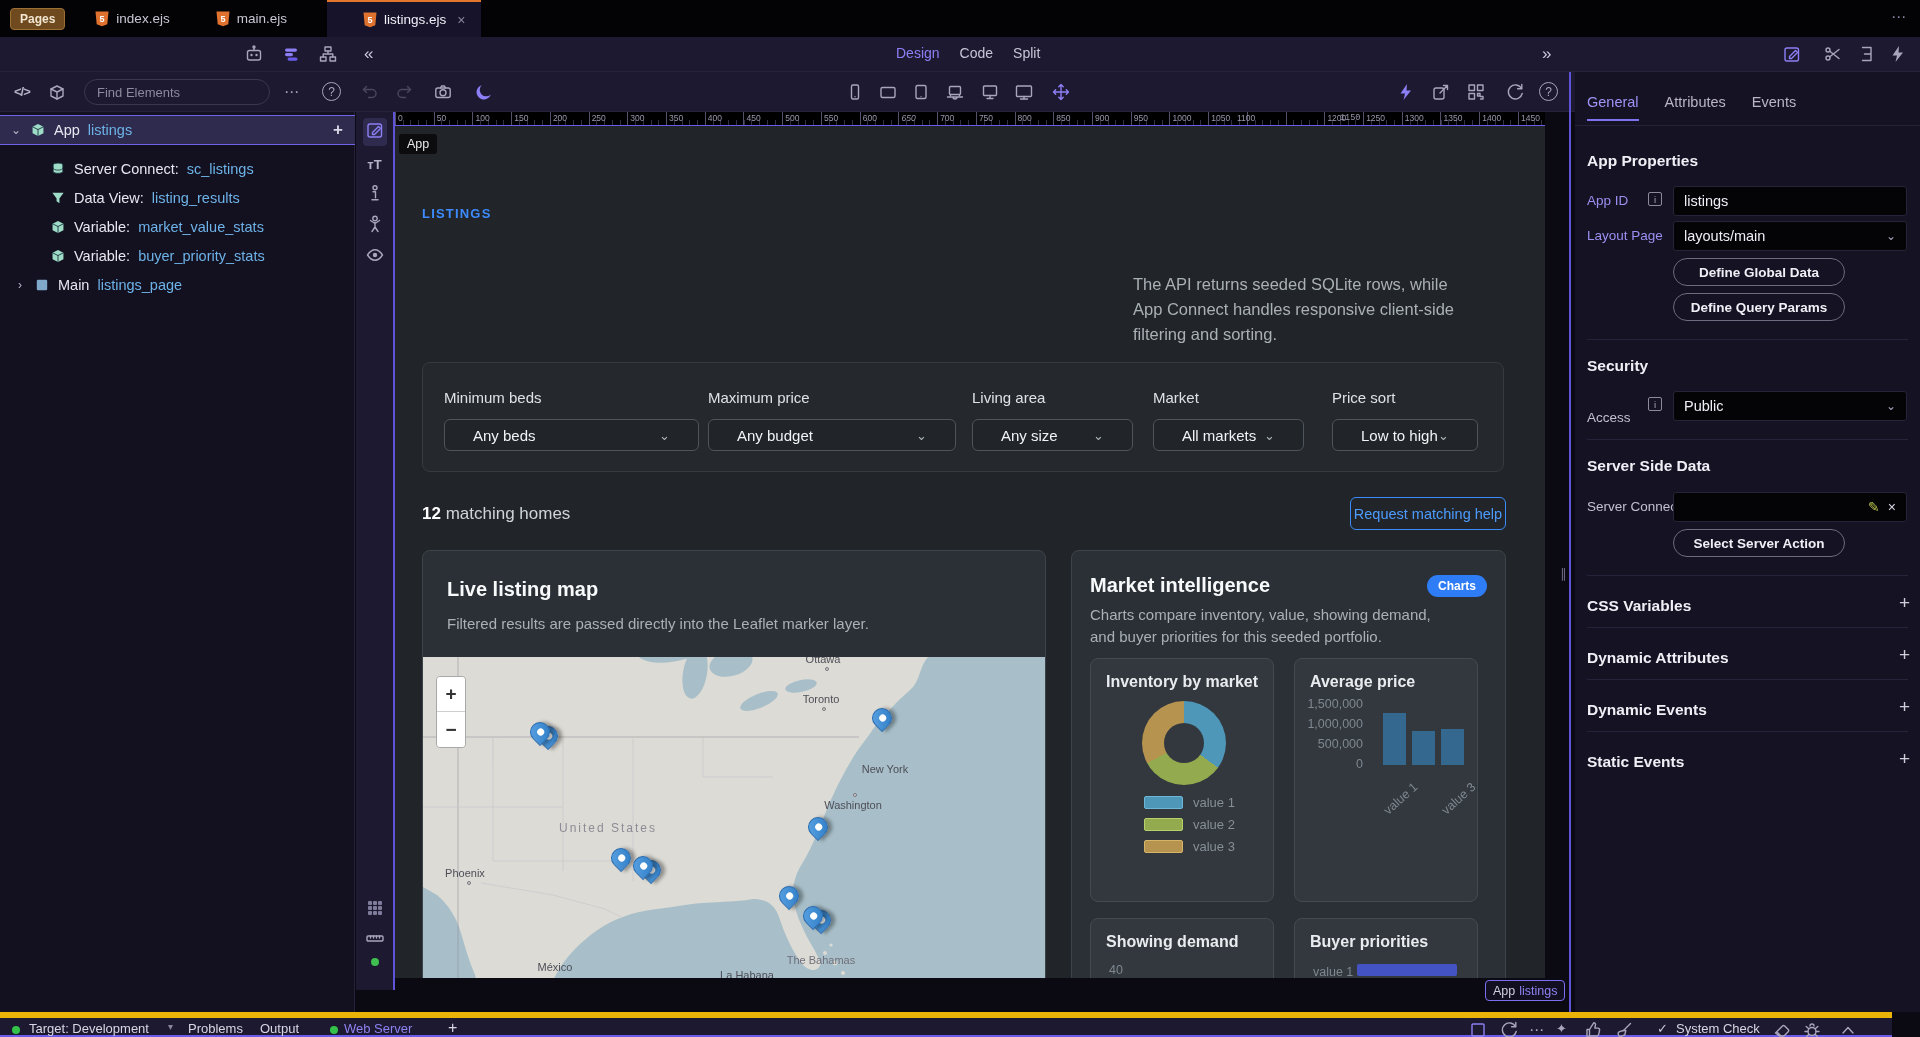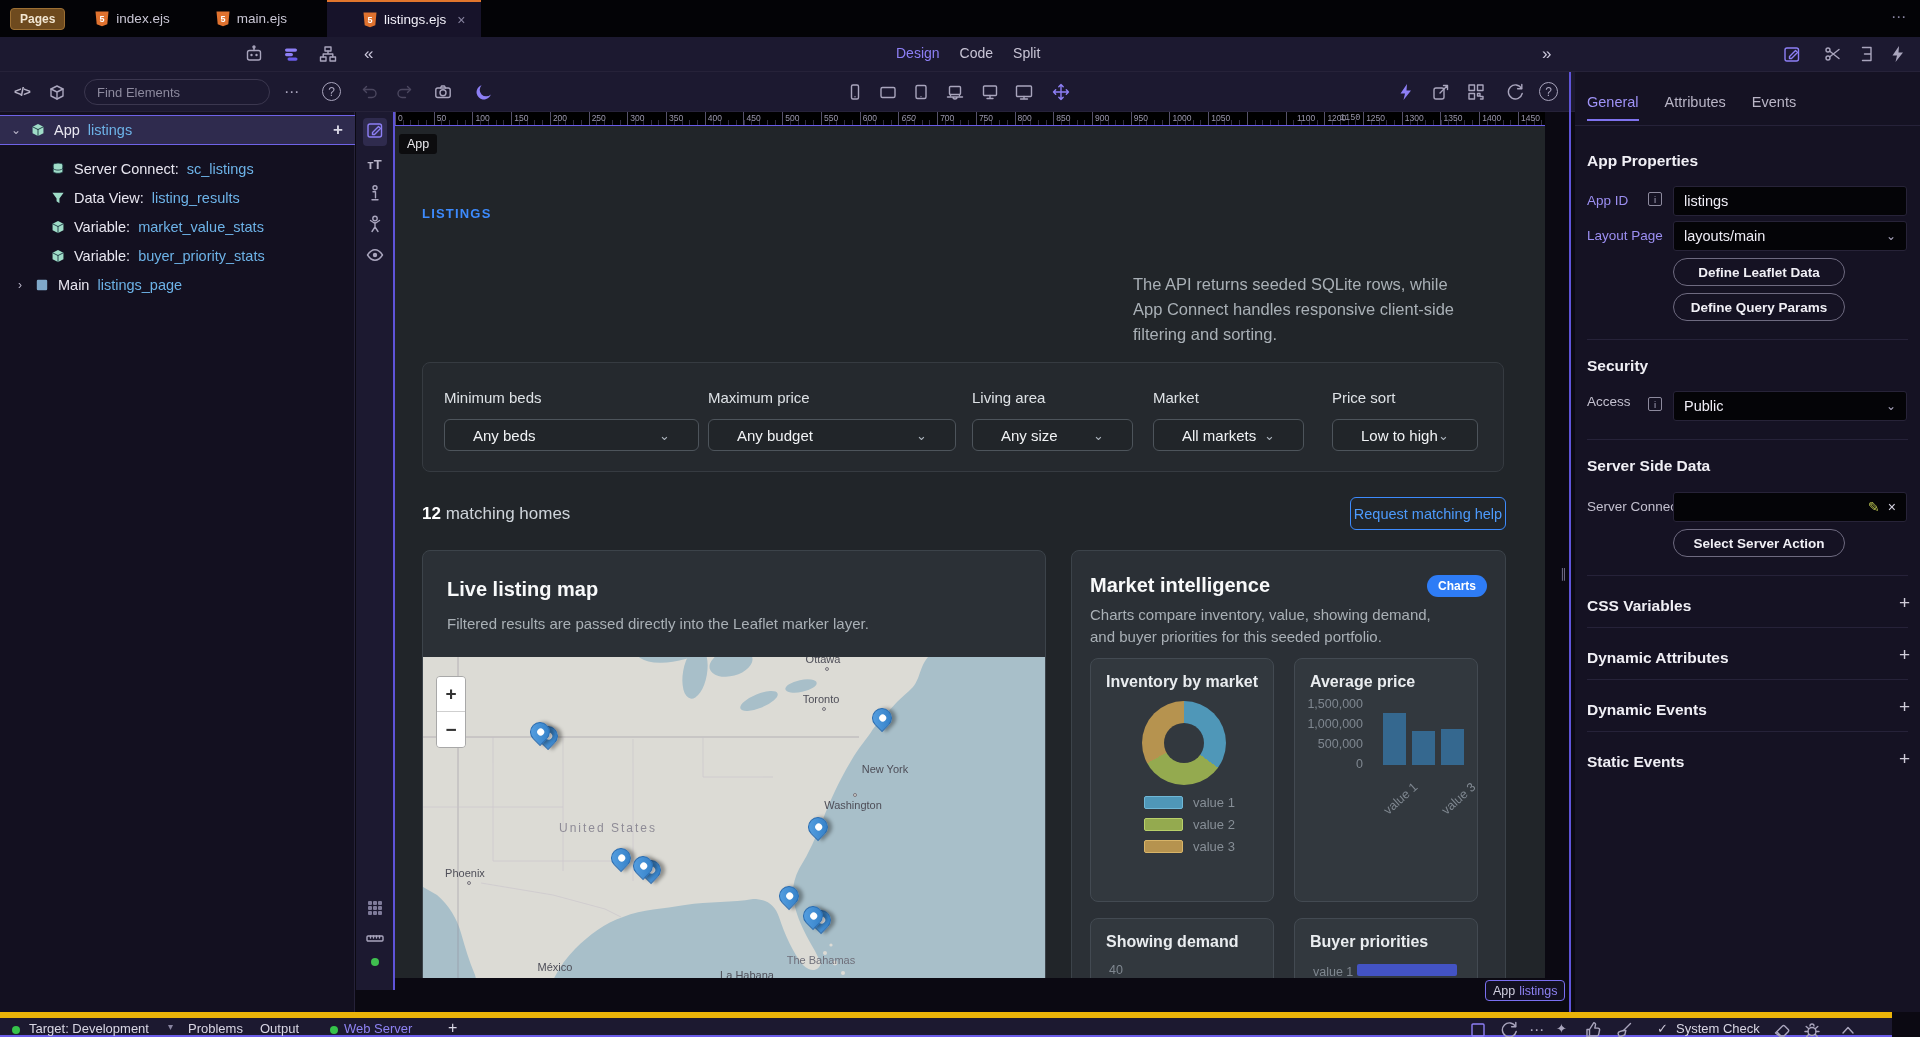--- a/index.html
+++ b/index.html
@@ -524,21 +524,21 @@
       <span class="rl" style="left: 467.7px;">600</span>
       <span class="rl" style="left: 506.425px; font-style: italic;">650</span>
       <span class="rl" style="left: 545.15px;">700</span>
       <span class="rl" style="left: 583.875px;">750</span>
       <span class="rl" style="left: 622.6px;">800</span>
       <span class="rl" style="left: 661.325px;">850</span>
       <span class="rl" style="left: 700.05px;">900</span>
       <span class="rl" style="left: 738.775px;">950</span>
       <span class="rl" style="left: 777.5px;">1000</span>
       <span class="rl" style="left: 816.225px;">1050</span>
-      <span class="rl" style="left: 902px;">1100</span>
+      <span class="rl" style="left: 842px;">1100</span>
       <span class="rl" style="left: 945px; font-family: Liberation Mono, monospace;">1150</span>
       <span class="rl" style="left: 932.4px;">1200</span>
       <span class="rl" style="left: 971.125px;">1250</span>
       <span class="rl" style="left: 1009.85px;">1300</span>
       <span class="rl" style="left: 1048.58px;">1350</span>
       <span class="rl" style="left: 1087.3px;">1400</span>
       <span class="rl" style="left: 1126.02px;">1450</span>
     </div>
 
   <div class="canvas">
@@ -745,26 +745,26 @@
     <span class="plabel" style="top:121px">App ID</span>
     <i class="iinfo" style="left:73px;top:120px">i</i>
     <div class="pinput" style="top:114px">
         <span>listings</span>
       </div>
     <span class="plabel" style="top:156px">Layout Page</span>
     <div class="pinput" style="top:149px">
         <span>layouts/main</span>
         <span class="pchev">⌄</span>
       </div>
-    <button class="pbtn" style="top:186px">Define Leaflet Data</button>
+    <button class="pbtn" style="top:186px">Define Global Data</button>
     <button class="pbtn" style="top:221px">Define Query Params</button>
     <div class="pdiv" style="top:267px"></div>
 
     <h3 class="psec-title" style="top:285px">Security</h3>
-    <span class="plabel gray" style="top:322px">Access</span>
+    <span class="plabel gray" style="top:338px">Access</span>
     <i class="iinfo" style="left:73px;top:325px">i</i>
     <div class="pinput" style="top:319px">
         <span>Public</span>
         <span class="pchev">⌄</span>
       </div>
     <div class="pdiv" style="top:367px"></div>
 
     <h3 class="psec-title" style="top:385px">Server Side Data</h3>
     <span class="plabel gray" style="top:427px">Server Connect</span>
     <div class="pinput" style="top:420px">

